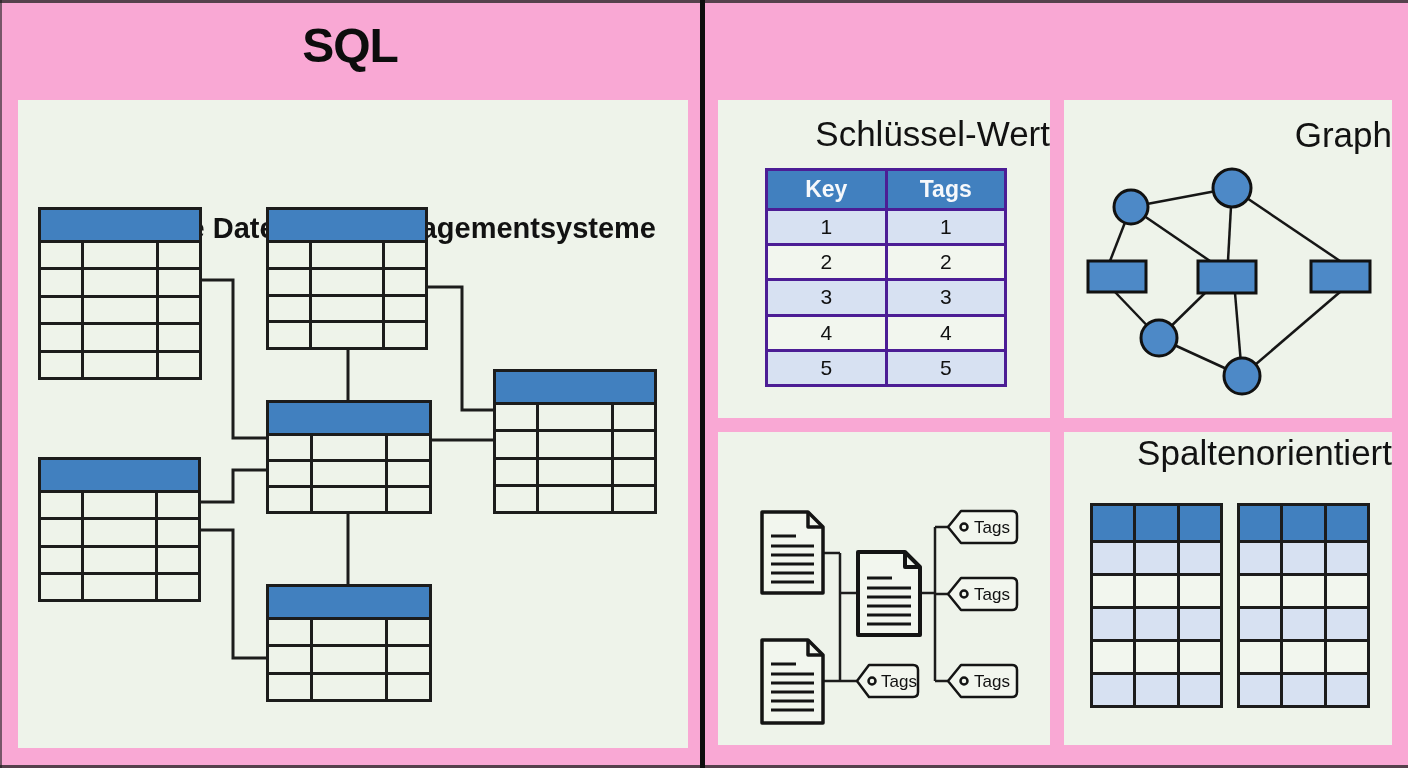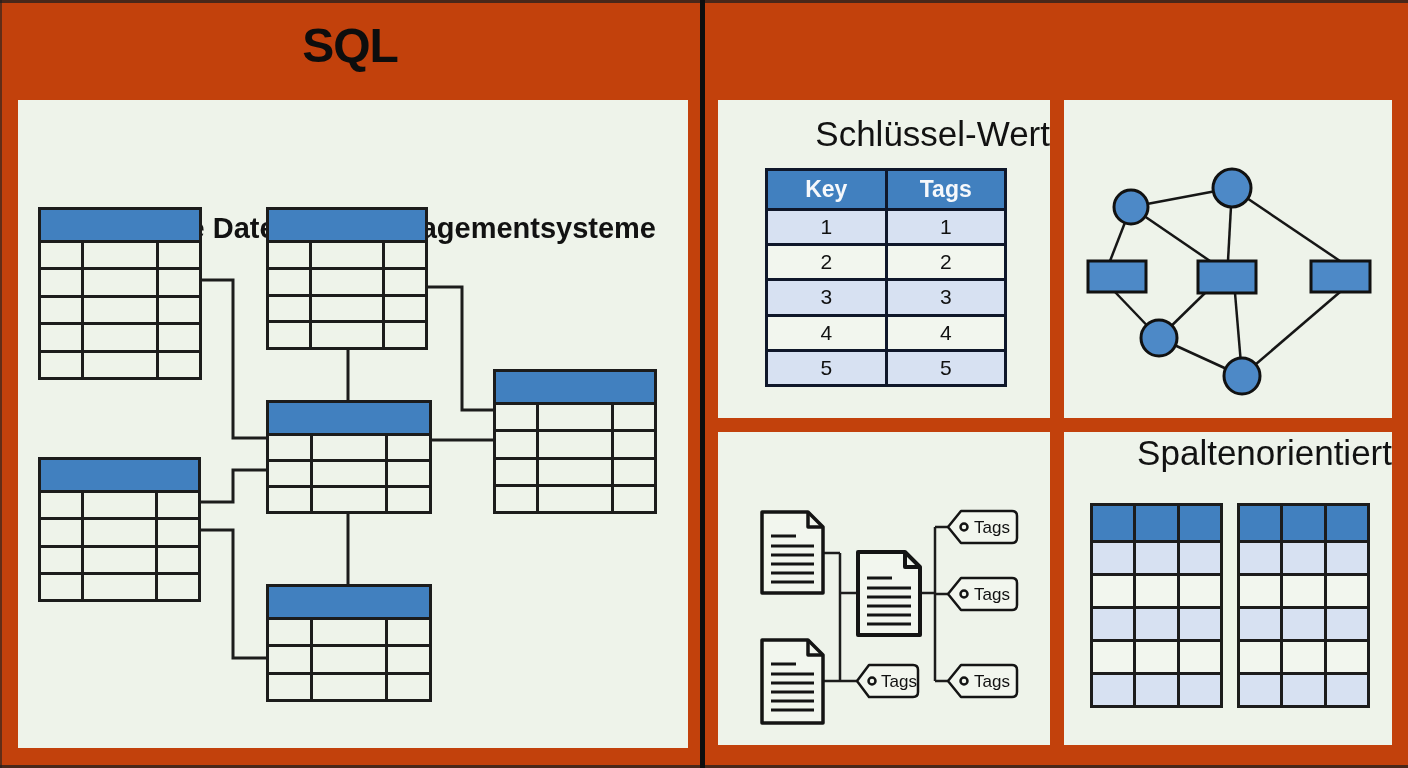--- a/index.html
+++ b/index.html
@@ -1,36 +1,36 @@
 <!DOCTYPE html>
 <html><head>
 <meta charset="utf-8">
 <style>
   html,body{margin:0;padding:0;background:#6bbb71;}
-  .canvas{position:relative;width:1408px;height:768px;background:#c2410c;overflow:hidden;
+  .canvas{position:relative;width:1408px;height:768px;background:#f9a8d4;overflow:hidden;
           font-family:"Liberation Sans", sans-serif;}
   .edge{position:absolute;background:#1f1f1f;}
   .divider{position:absolute;left:700px;top:0;width:5px;height:768px;background:#0e0e0e;}
   .big-title{position:absolute;top:16px;height:60px;line-height:60px;text-align:center;
              font-size:48px;font-weight:600;color:#0d0d0d;letter-spacing:-1px;}
   .panel{position:absolute;background:#eef3ea;}
   .panel-title{position:absolute;left:0;width:100%;text-align:right;font-size:35px;
                font-weight:400;color:#121212;}
   .rdbms{position:absolute;left:0;top:110px;width:100%;text-align:center;font-size:29px;
          font-weight:600;color:#121212;line-height:37px;}
   
   table.mini{position:absolute;border-collapse:collapse;table-layout:fixed;
              background:#eef3ea;z-index:2;}
   table.mini td{border:3px solid #1c1c1c;padding:0;}
   table.mini tr.hd td{background:#4180bf;height:30px;}
   col.c1{width:27%;} col.c2{width:46%;} col.c3{width:27%;}
   
   table.kv{position:absolute;left:765px;top:168px;width:242px;height:219px;
            border-collapse:collapse;table-layout:fixed;z-index:2;}
-  table.kv td{border:3px solid #0f172a;padding:0;text-align:center;font-size:21px;color:#111;}
+  table.kv td{border:3px solid #4c1d95;padding:0;text-align:center;font-size:21px;color:#111;}
   table.kv tr.hd td{background:#4180bf;color:#f6f8fb;font-size:23px;font-weight:600;height:37px;}
   
   table.sp{position:absolute;border-collapse:collapse;table-layout:fixed;width:133px;height:205px;z-index:2;}
   table.sp td{border:3px solid #1c1c1c;padding:0;}
   table.sp tr.hd td{background:#4180bf;height:34px;}
   tr.r-lb td{background:#d7e1f2;}
   tr.r-w td{background:#f2f6ee;}
   svg{position:absolute;}
   svg text{font-family:"Liberation Sans", sans-serif;font-weight:500;font-size:17px;fill:#111;}
 </style>
@@ -284,20 +284,21 @@
         <td>4</td>
       </tr>
       <tr class="r-lb">
         <td>5</td>
         <td>5</td>
       </tr>
     </tbody>
   </table>
 
   <div class="panel" style="left:1064px;top:100px;width:328px;height:318px;">
+    <div class="panel-title" style="top:15px;">Graph</div>
     <svg style="left:0;top:0;" width="328" height="318" viewBox="0 0 328 318">
       <g stroke="#161616" stroke-width="2.5">
         <line x1="67" y1="107" x2="168" y2="88"></line>
         <line x1="67" y1="107" x2="46" y2="161"></line>
         <line x1="67" y1="107" x2="146" y2="161"></line>
         <line x1="168" y1="88" x2="164" y2="161"></line>
         <line x1="168" y1="88" x2="276" y2="161"></line>
         <line x1="51" y1="192" x2="95" y2="238"></line>
         <line x1="95" y1="238" x2="141" y2="193"></line>
         <line x1="171" y1="193" x2="178" y2="276"></line>

